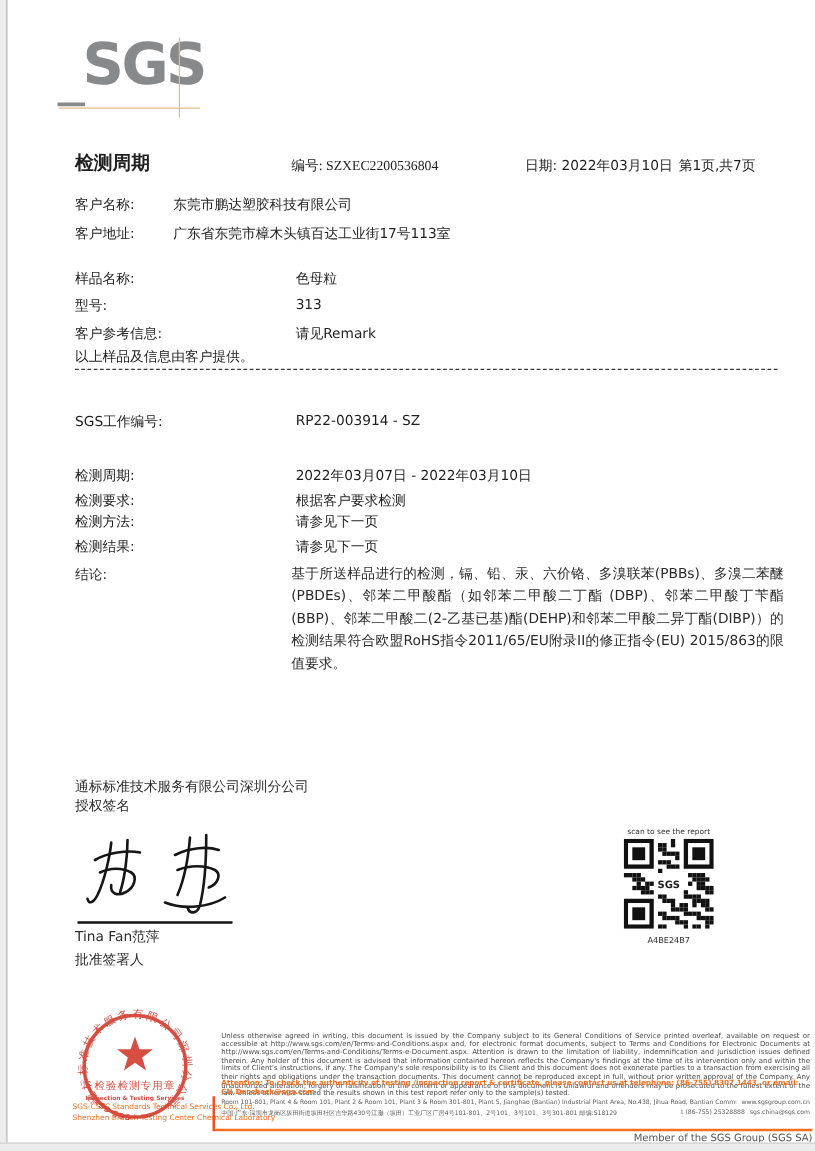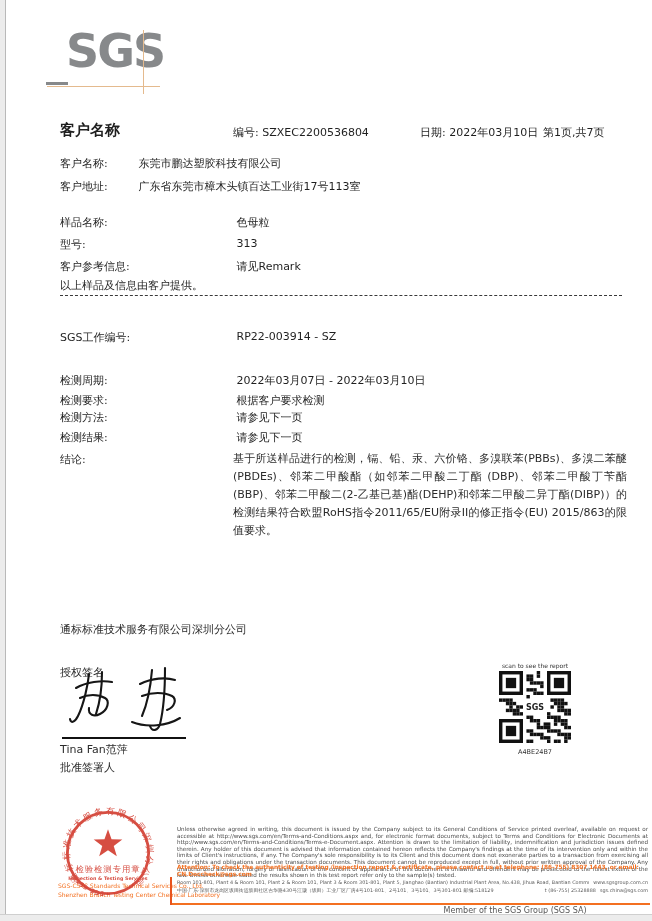--- a/index.html
+++ b/index.html
@@ -13,34 +13,34 @@
 
   
   .logo-text{position:absolute;left:66px;top:28px;font-size:46px;font-weight:800;color:#87898b;letter-spacing:-2px;line-height:1;}
   .logo-underscore{position:absolute;left:46px;top:82px;width:22px;height:3px;background:#87898b;}
   .cropmark-h{position:absolute;left:47px;top:86px;width:113px;height:1px;background:#e4ba8e;}
   .cropmark-v{position:absolute;left:143px;top:30px;width:1px;height:64px;background:#e4ba8e;}
 
   
   .report-title{position:absolute;left:60px;top:121px;font-size:15px;font-weight:bold;color:#1f1f1f;}
   .hdr{position:absolute;top:125px;font-size:11px;color:#1f1f1f;}
-  .hdr-no{left:233px;} .hdr-date{left:420px;} .hdr-page{left:543px;}
+  .hdr-no{left:233px;font-family:Liberation Serif, serif;} .hdr-date{left:420px;} .hdr-page{left:543px;}
 
   
   .row{position:absolute;left:60px;right:28px;font-size:11px;color:#1f1f1f;}
   .row .lab{display:inline-block;vertical-align:top;}
   .w75 .lab{width:75px;} .w173 .lab{width:173px;}
   .dashed-sep{position:absolute;left:60px;top:295px;width:562px;border-top:1px dashed #3a3a3a;}
 
   .conclusion-label{position:absolute;left:60px;top:452px;font-size:11px;}
   .conclusion-text{position:absolute;left:233px;top:450px;width:394px;font-size:11px;line-height:18px;text-align:justify;}
 
   
   .sig-company{position:absolute;left:60px;top:622px;font-size:11px;}
-  .sig-auth{position:absolute;left:60px;top:637px;font-size:11px;margin-top:28px;}
+  .sig-auth{position:absolute;left:60px;top:637px;font-size:11px;}
   .sig-draw{position:absolute;left:62px;top:658px;}
   .sig-line{position:absolute;left:62px;top:737px;width:124px;height:2px;background:#111;}
   .sig-name{position:absolute;left:60px;top:742px;font-size:11px;}
   .sig-title{position:absolute;left:60px;top:760px;font-size:11px;text-align:right;}
 
   
   .qr-block{position:absolute;left:494px;top:662px;width:82px;text-align:center;}
   .qr-caption{font-size:6px;color:#333;margin-bottom:2px;}
   .qr-code-text{font-size:6.5px;color:#333;margin-top:1px;}
 
@@ -48,34 +48,34 @@
   .stamp{position:absolute;left:55px;top:798px;opacity:.9;}
   .lab-name{position:absolute;left:58px;top:881px;width:190px;font-size:6px;line-height:9px;color:#f37021;}
   .legal{position:absolute;left:177px;top:826px;width:471px;font-size:5.6px;line-height:6.6px;color:#4a4a4a;text-align:justify;}
   .attention{position:absolute;left:177px;top:864px;width:471px;font-size:5.8px;line-height:6.8px;color:#f37021;font-weight:bold;}
   .addr-divider{position:absolute;left:170px;top:877px;width:2px;height:28px;background:#e8541e;}
   .addr-row{position:absolute;left:177px;width:471px;font-size:4.9px;color:#5a5a5a;display:flex;justify-content:space-between;gap:4px;}
   .addr-1{top:879px;} .addr-2{top:887px;}
   .addr-row .a{flex:1;white-space:nowrap;overflow:hidden;}
   .addr-row .b{white-space:nowrap;}
   .footer-rule{position:absolute;left:172px;top:903px;width:478px;height:2px;background:#f37021;}
-  .member{position:absolute;left:380px;top:906px;width:270px;text-align:center;font-size:8px;color:#555;}
+  .member{position:absolute;left:380px;top:906px;width:270px;text-align:right;font-size:8px;color:#555;}
 </style>
 </head>
 <body>
 
 <div class="page">
   <div class="edge-left"></div>
 
   <div class="logo-text">SGS</div>
   <div class="logo-underscore"></div>
   <div class="cropmark-h"></div>
   <div class="cropmark-v"></div>
 
-  <div class="report-title">客户名称</div>
+  <div class="report-title">检测周期</div>
   <div class="hdr hdr-no">编号: SZXEC2200536804</div>
   <div class="hdr hdr-date">日期: 2022年03月10日</div>
   <div class="hdr hdr-page">第1页,共7页</div>
 
   <div class="row w75" style="top:156px">
     <span class="lab">客户名称:</span>
     <span>东莞市鹏达塑胶科技有限公司</span>
   </div>
   <div class="row w75" style="top:179px">
     <span class="lab">客户地址:</span>

